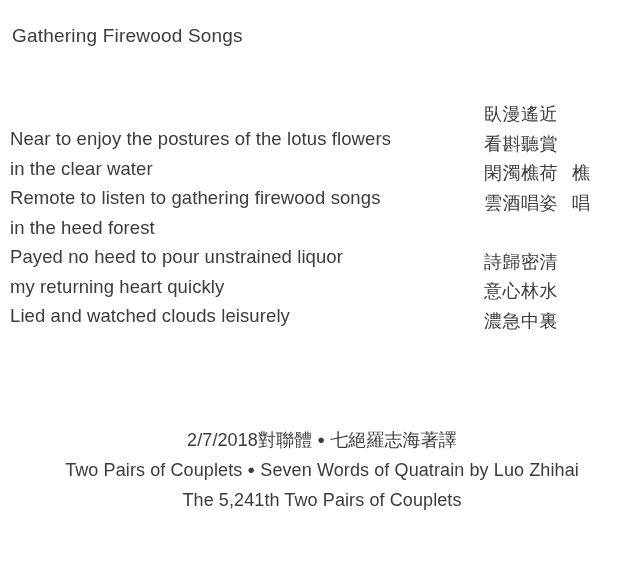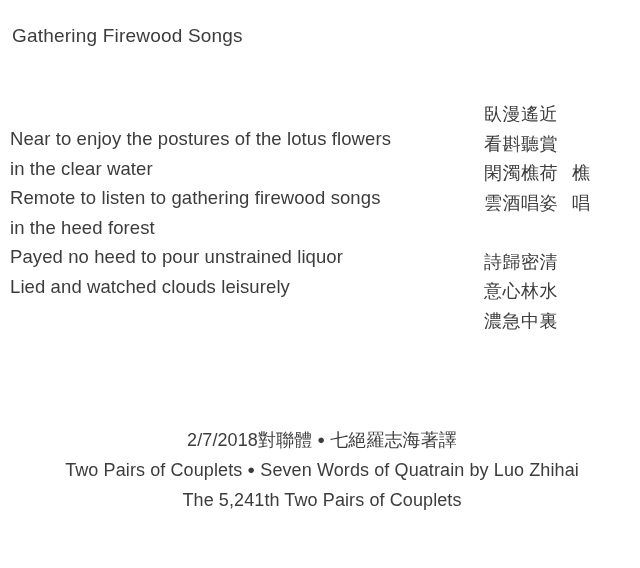--- a/index.html
+++ b/index.html
@@ -99,20 +99,21 @@
   <div class="title">Gathering Firewood Songs</div>
 
   <div class="poem-block">
 
     <div class="en-lines">
       <div class="en-line">Near to enjoy the postures of the lotus flowers</div>
       <div class="en-line">in the clear water</div>
       <div class="en-line">Remote to listen to gathering firewood songs</div>
       <div class="en-line">in the heed forest</div>
       <div class="en-line">Payed no heed to pour unstrained liquor</div>
+      <div class="en-line">my returning heart quickly</div>
       <div class="en-line">Lied and watched clouds leisurely</div>
     </div>
 
     <div class="zh-block">
       <div class="zh-line">
         <span>臥漫遙近</span><span class="tail"></span>
       </div>
       <div class="zh-line">
         <span>看斟聽賞</span><span class="tail"></span>
       </div>

